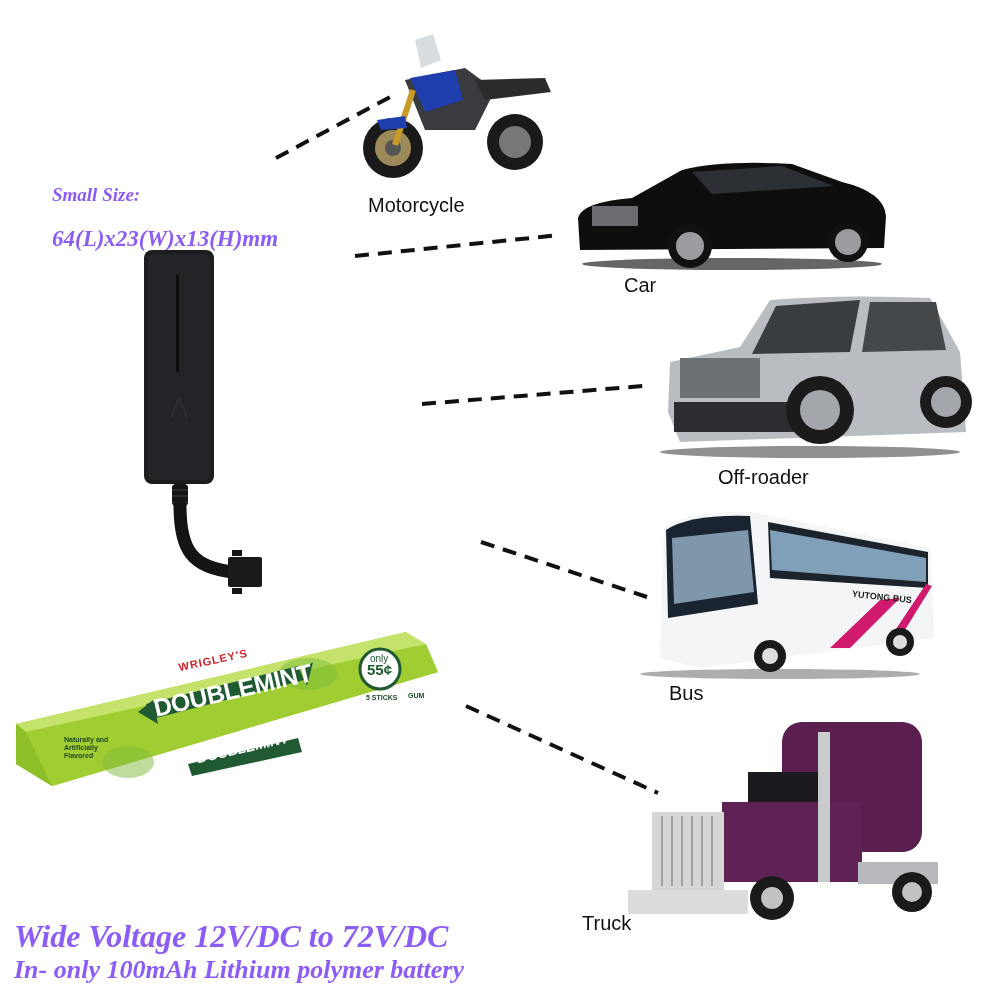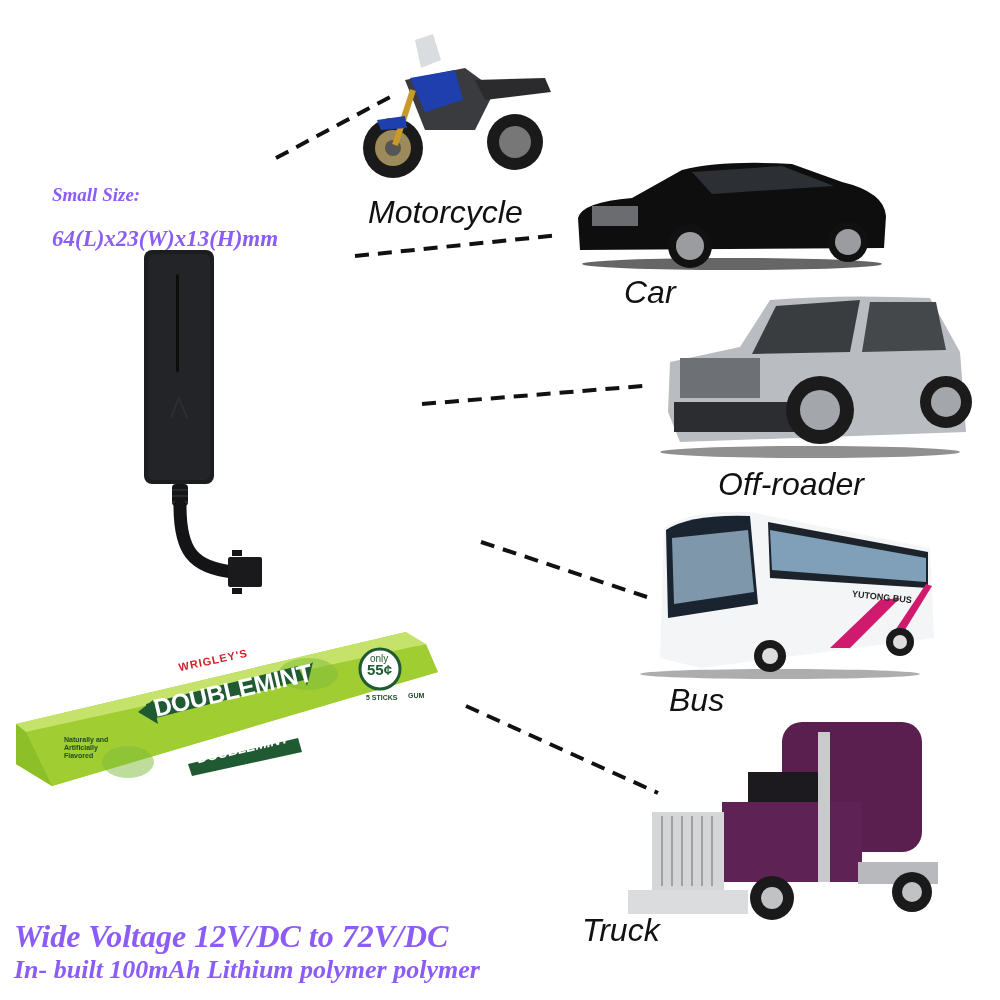--- a/index.html
+++ b/index.html
@@ -1,19 +1,19 @@
 <!DOCTYPE html>
 <html><head>
 <meta charset="utf-8">
 <style>
   html,body{margin:0;padding:0;background:#fff;}
   body{width:1000px;height:1000px;position:relative;overflow:hidden;font-family:"Liberation Sans",sans-serif;}
   .abs{position:absolute;}
   .spec{font-family:"Liberation Serif",serif;font-style:italic;font-weight:bold;color:#8b5cf6;}
-  .label{font-family:"Liberation Sans",sans-serif;color:#111;font-size:32px;font-style:italic;}
+  .label{font-family:"Liberation Sans",sans-serif;color:#111;font-size:20px;}
   svg{position:absolute;left:0;top:0;}
 </style>
 </head>
 <body>
 
 <div class="abs spec" style="left:52px;top:184px;font-size:19px;">Small Size:</div>
 <div class="abs spec" style="left:52px;top:226px;font-size:23px;">64(L)x23(W)x13(H)mm</div>
 
 <svg width="1000" height="1000">
   <g stroke="#111" stroke-width="4" stroke-dasharray="14,9" fill="none">
@@ -155,13 +155,13 @@
     <rect x="236" y="150" width="80" height="22" fill="#b7b9bc"></rect>
     <circle cx="150" cy="186" r="22" fill="#1a1a1a"></circle>
       <circle cx="150" cy="186" r="11" fill="#c0c2c4"></circle>
     <circle cx="290" cy="180" r="20" fill="#1a1a1a"></circle>
       <circle cx="290" cy="180" r="10" fill="#c0c2c4"></circle>
   </svg>
 </div>
 <div class="abs label" style="left:582px;top:912px;">Truck</div>
 
 <div class="abs spec" style="left:14px;top:918px;font-size:32px;">Wide Voltage 12V/DC to 72V/DC</div>
-<div class="abs spec" style="left:14px;top:955px;font-size:26px;">In- built 100mAh Lithium polymer polymer</div>
+<div class="abs spec" style="left:14px;top:955px;font-size:26px;">In- only 100mAh Lithium polymer battery</div>
 
 </body></html>

